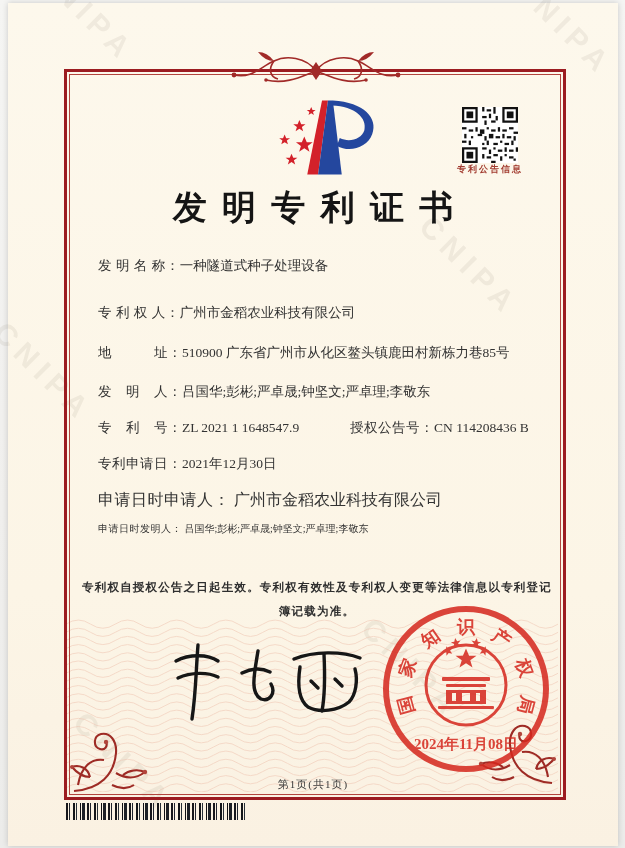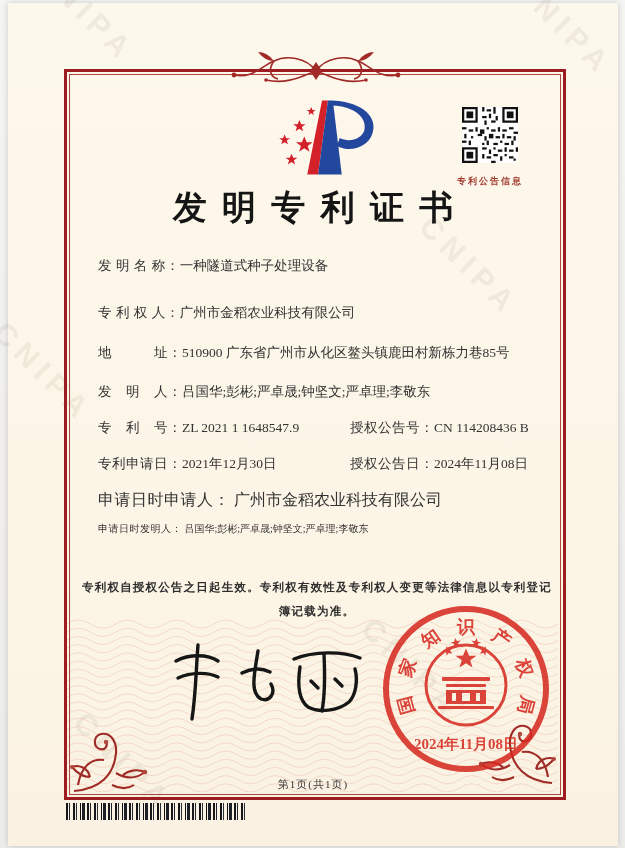--- a/index.html
+++ b/index.html
@@ -24,21 +24,21 @@
   }
   .frame-inner{position:absolute;inset:2px;border:1px solid #b2453e;}
   .waves{position:absolute;left:58px;top:615px;width:492px;height:174px;pointer-events:none;}
   .flourish-top{position:absolute;left:208px;top:44px;width:200px;height:48px;}
   .flourish-bl{position:absolute;left:60px;top:712px;width:82px;height:82px;}
   .flourish-br{position:absolute;left:468px;top:704px;width:82px;height:82px;transform:scaleX(-1);}
   .cert-no{position:absolute;left:90px;top:100px;font-size:13px;letter-spacing:1.5px;color:#3a3a3a;}
   .logo{position:absolute;left:252px;top:92px;width:128px;height:88px;}
   .qr-wrap{position:absolute;left:444px;top:104px;width:76px;text-align:center;}
   .qr{width:56px;height:56px;margin:0 auto;display:block;}
-  .qr-label{margin-top:12px;font-size:9px;font-weight:bold;letter-spacing:2px;color:#a23c30;}
+  .qr-label{margin-top:0;font-size:9px;font-weight:bold;letter-spacing:2px;color:#a23c30;}
   .title{
     position:absolute;left:0;right:0;top:182px;text-align:center;text-indent:.45em;
     font-family:"Liberation Sans","DejaVu Sans",sans-serif;
     font-size:34px;font-weight:bold;letter-spacing:.45em;color:#151515;
   }
   .fields{position:absolute;left:90px;top:0;right:50px;font-size:13.5px;color:#333;}
   .frow{position:absolute;left:0;right:0;white-space:nowrap;}
   .frow .lab{letter-spacing:.5px;}
   .col2{position:absolute;left:252px;top:0;white-space:nowrap;}
   .notice{position:absolute;left:68px;right:60px;top:572px;text-align:center;
@@ -253,21 +253,20 @@
     </div>
     <div class="frow" style="top:380px;">
       <span class="lab">发　明　人：</span><span>吕国华;彭彬;严卓晟;钟坚文;严卓理;李敬东</span>
     </div>
     <div class="frow" style="top:416px;">
       <span class="lab">专　利　号：</span><span>ZL 2021 1 1648547.9</span>
       <span class="col2"><span class="lab">授权公告号：</span><span>CN 114208436 B</span></span>
     </div>
     <div class="frow" style="top:452px;">
       <span class="lab">专利申请日：</span><span>2021年12月30日</span>
-      <span class="col2"><span class="lab">授权公告日：</span><span>2024年11月08日</span></span>
     </div>
     <div class="frow" style="top:487px;font-size:16px;">
       <span class="lab">申请日时申请人：</span>&nbsp;<span>广州市金稻农业科技有限公司</span>
     </div>
     <div class="frow" style="top:519px;font-size:10px;">
       <span class="lab">申请日时发明人：</span>&nbsp;<span>吕国华;彭彬;严卓晟;钟坚文;严卓理;李敬东</span>
     </div>
   </div>
 
   <div class="notice">

